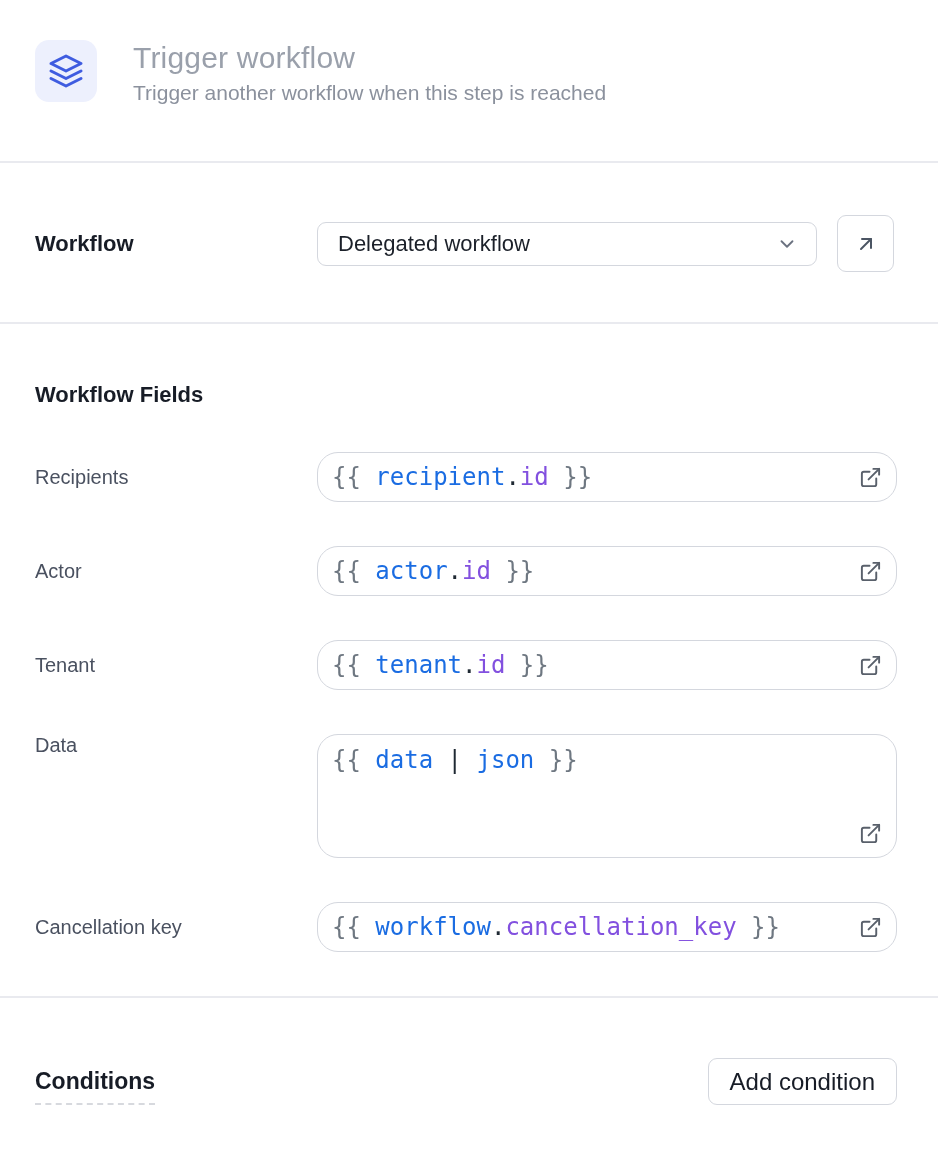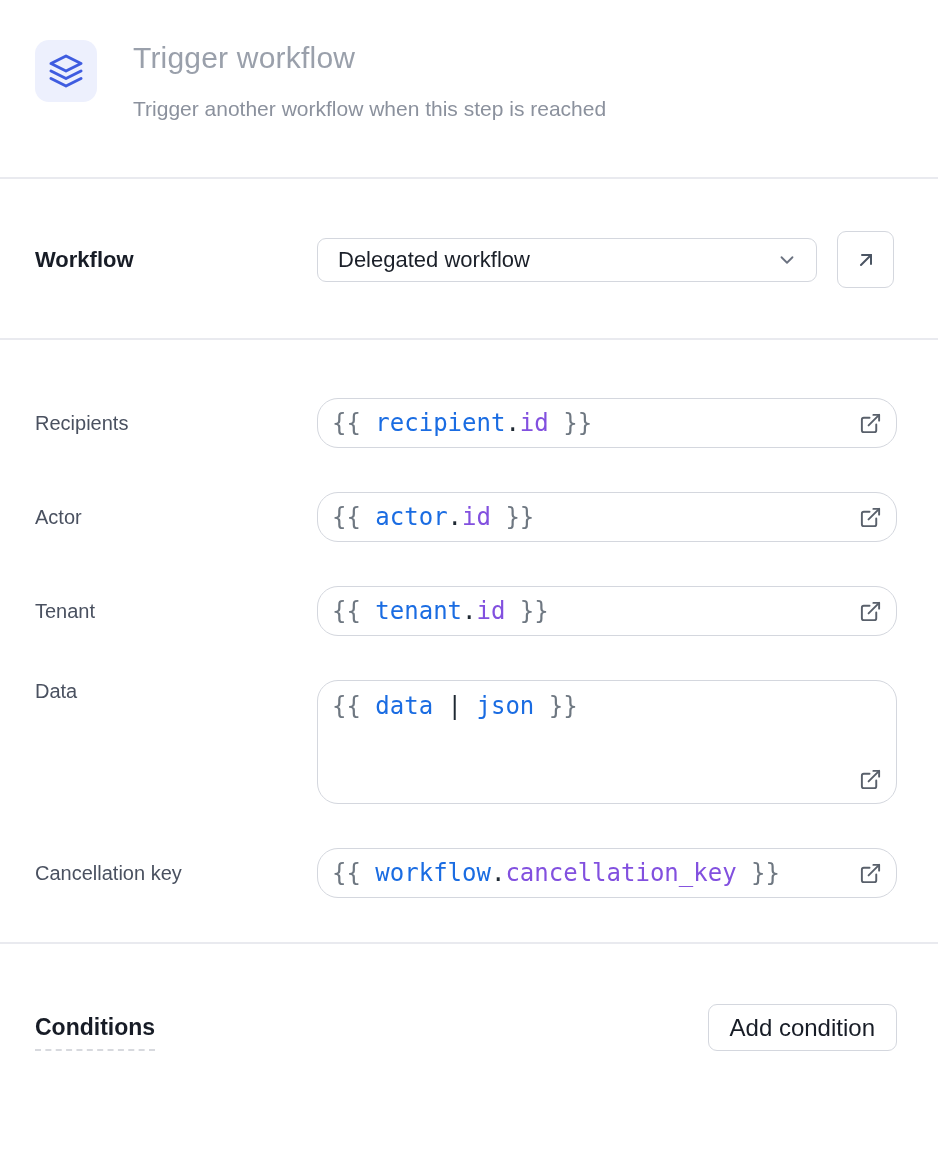--- a/index.html
+++ b/index.html
@@ -11,21 +11,21 @@
   .pad { margin-left:35px; margin-right:41px; }
 
   
   .header { display:flex; align-items:flex-start; gap:36px; margin:40px 41px 0 35px; }
   .icon-box {
     width:62px; height:62px; border-radius:14px; background:#edf0fd;
     display:flex; align-items:center; justify-content:center; flex:0 0 auto;
   }
   .icon-box svg { stroke:#3f5ce0; }
   .header-title { font-size:30px; font-weight:500; color:#9aa0ab; line-height:1.2; letter-spacing:.2px; }
-  .header-subtitle { font-size:21px; color:#8b919d; margin-top:20px; line-height:1.2;text-align:center; }
+  .header-subtitle { font-size:21px; color:#8b919d; margin-top:4px; line-height:1.2;text-align:center; }
 
   .divider { border:none; border-top:2px solid #e9eaef; margin:0; }
   .divider-1 { margin-top:56px; }
 
   
   .workflow-row { display:flex; align-items:center; padding:52px 0 50px 0; }
   .row-label-col { width:282px; flex:0 0 282px; }
   .workflow-label { font-size:22px; font-weight:700; color:#171c26; }
   .select {
     width:500px; height:44px; border:1.5px solid #d4d7de; border-radius:9px; background:#fff;
@@ -106,20 +106,21 @@
     <svg width="24" height="24" viewBox="0 0 24 24" fill="none" stroke="#4b5563" stroke-width="2" stroke-linecap="round" stroke-linejoin="round">
       <line x1="7" y1="17" x2="17" y2="7"></line>
       <polyline points="8 7 17 7 17 16"></polyline>
     </svg>
   </div>
 </div>
 
 <hr class="divider">
 
 <div class="fields-section pad">
+  <div class="section-heading">Workflow Fields</div>
   <div>
   <div class="field-row">
     <div class="row-label-col">
       <span class="field-label">Recipients</span>
     </div>
     <div class="field-input">
       <span class="code"><span class="tok-brace">{{ </span><span class="tok-word">recipient</span><span class="tok-op">.</span><span class="tok-prop">id</span><span class="tok-brace"> }}</span></span>
       <span class="ext-link">
         <svg width="23" height="23" viewBox="0 0 24 24" fill="none" stroke-width="2" stroke-linecap="round" stroke-linejoin="round">
           <path d="M18 13v6a2 2 0 0 1-2 2H5a2 2 0 0 1-2-2V8a2 2 0 0 1 2-2h6"></path>

